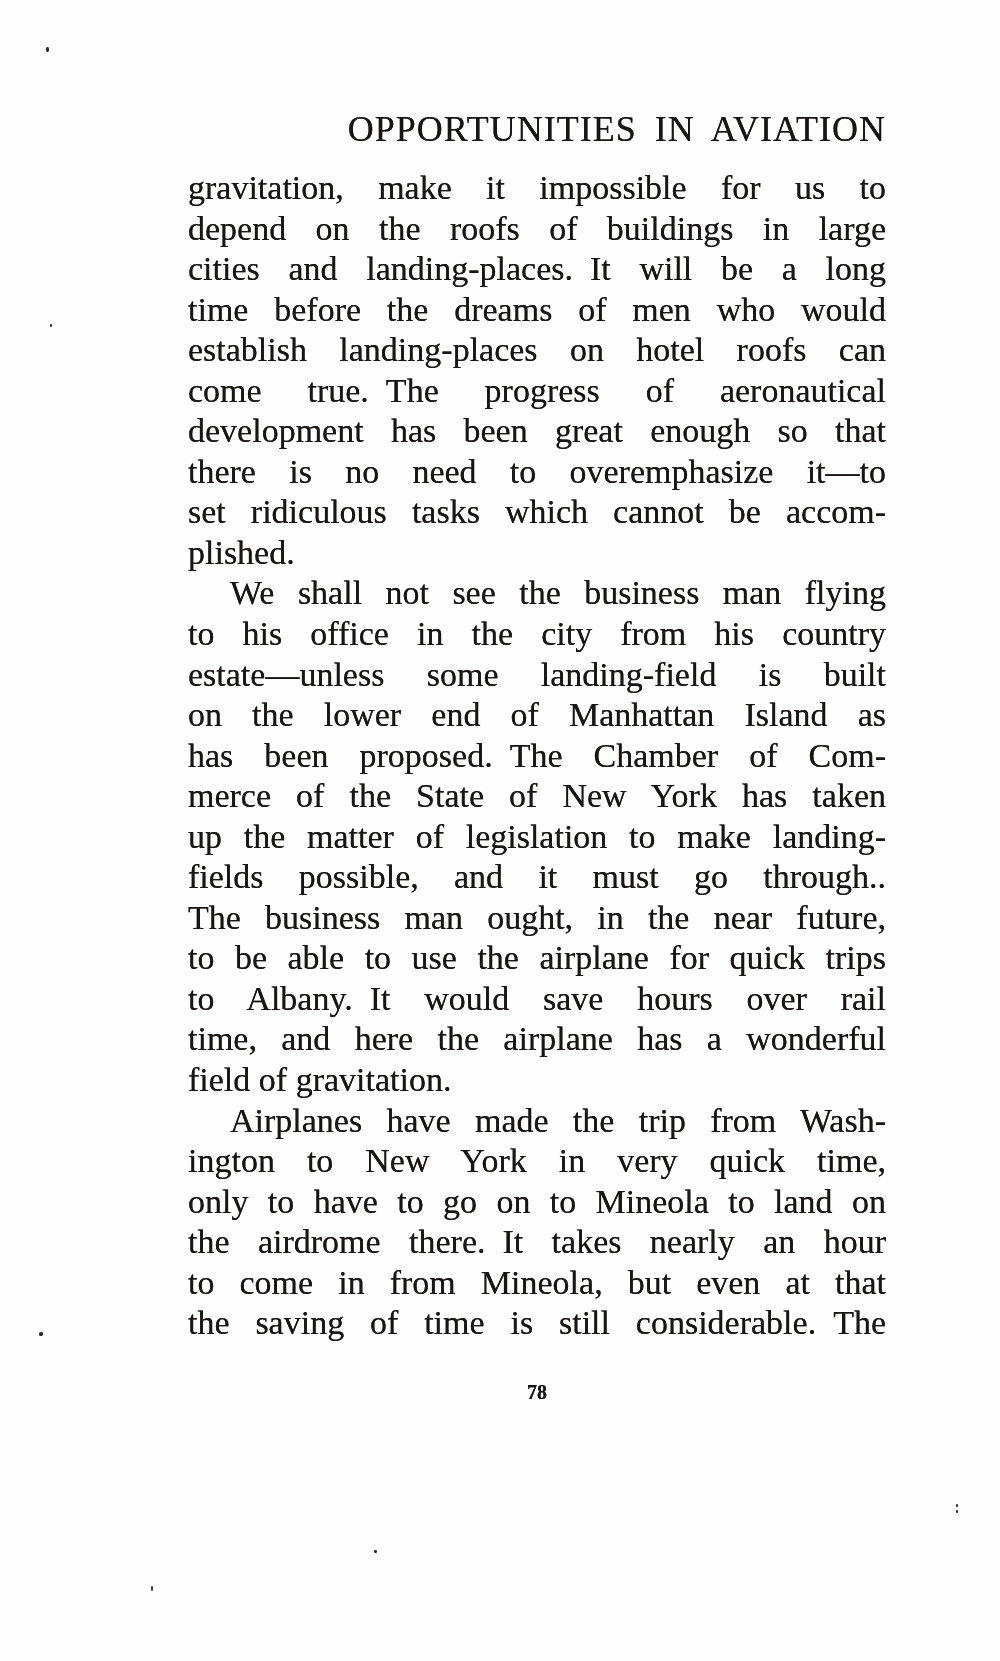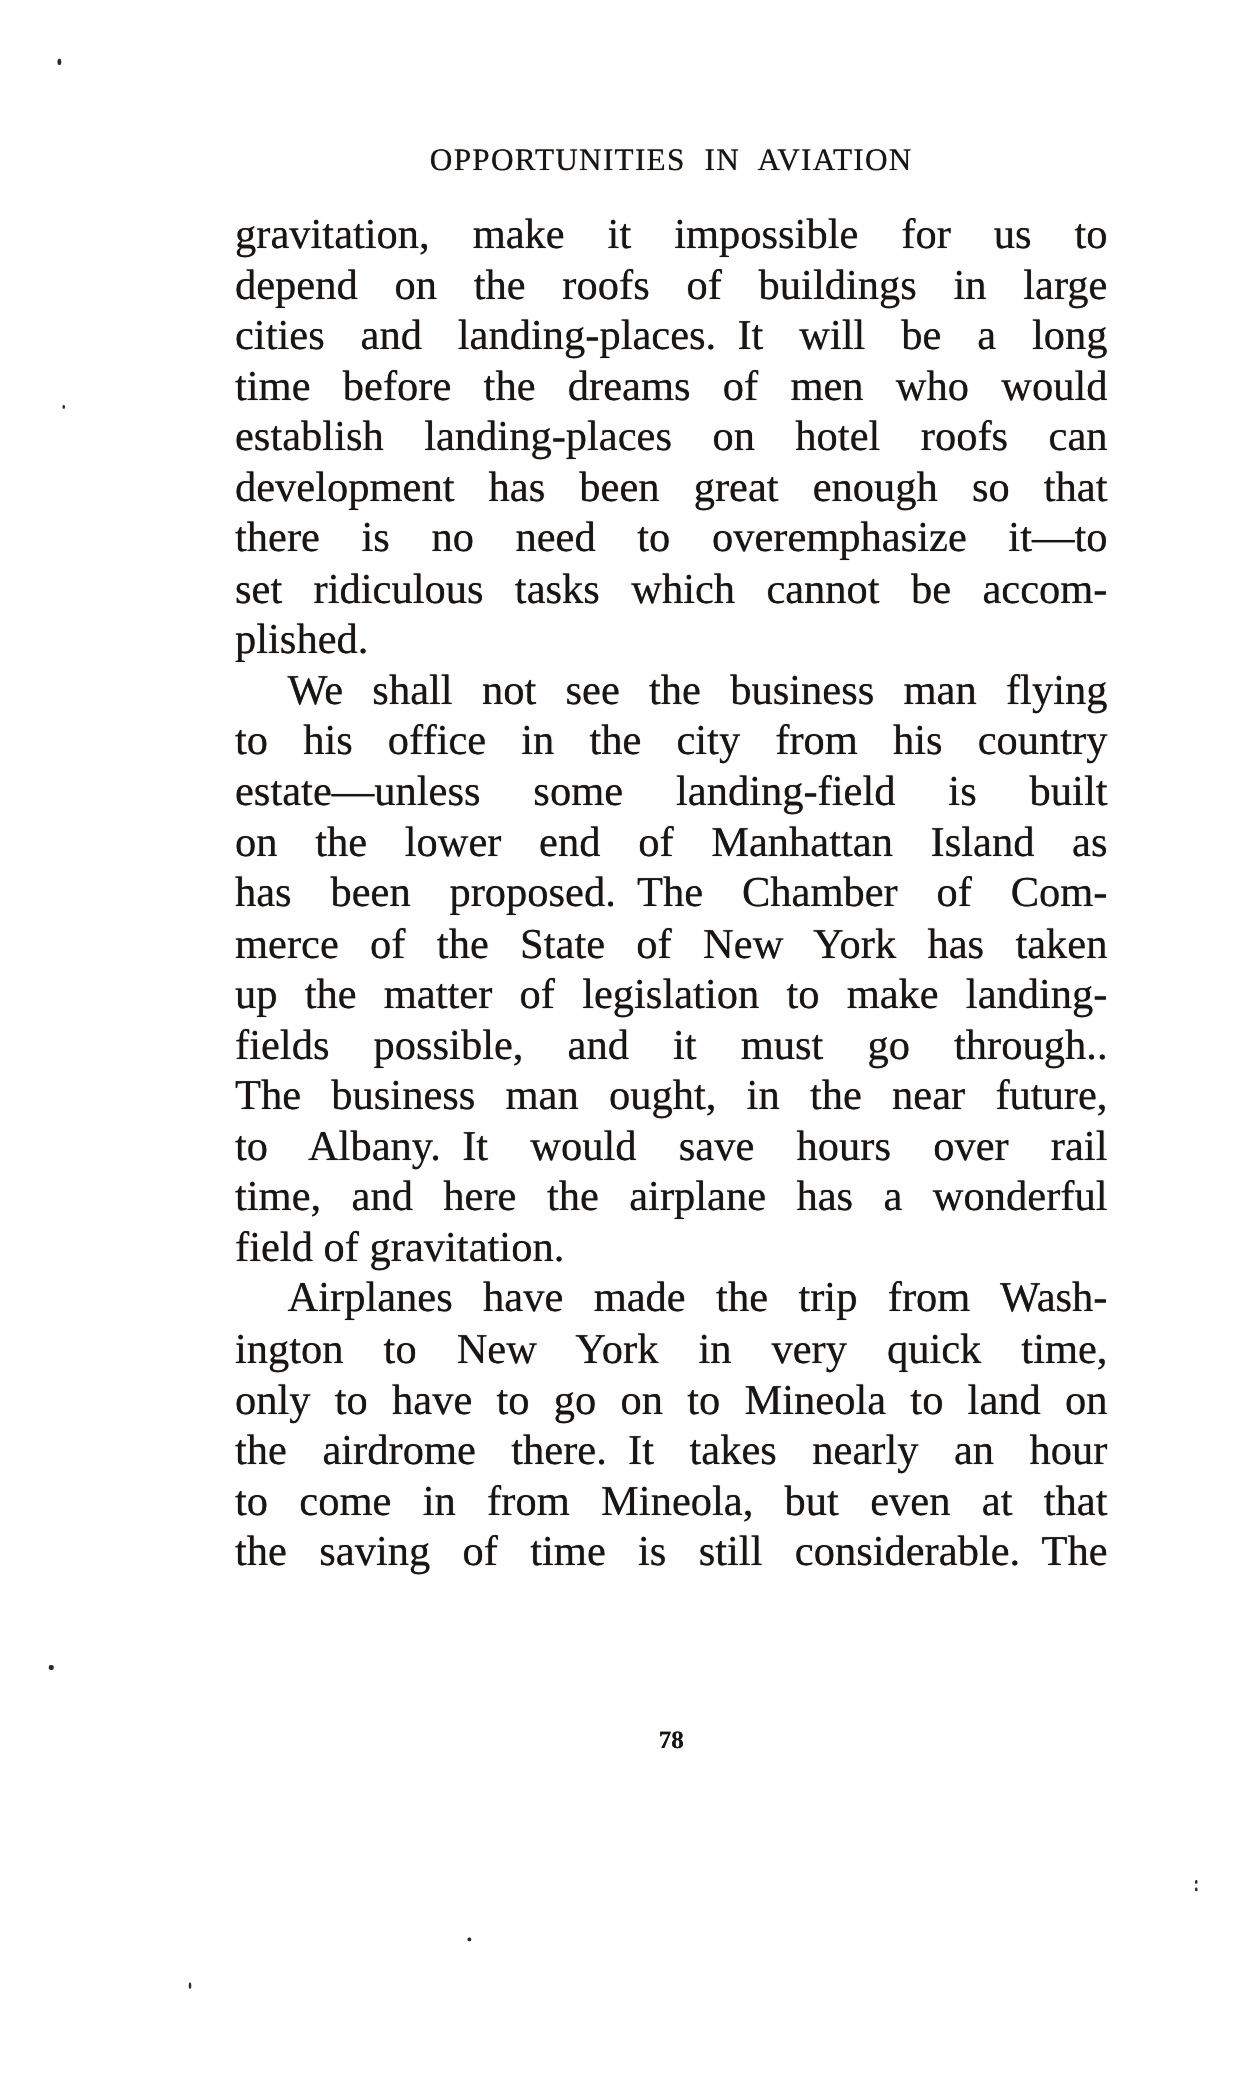--- a/index.html
+++ b/index.html
@@ -14,22 +14,22 @@
     background: #fefefe;
     overflow: hidden;
     font-family: "Liberation Serif", "DejaVu Serif", serif;
     color: #181512;
   }
   .running-head {
     position: absolute;
     top: 107px;
     left: 188px;
     width: 698px;
-    text-align: center;
-    font-size: 25px;
+    text-align: right;
+    font-size: 36px;
     line-height: 44px;
     letter-spacing: 1px;
     word-spacing: 8px;
     white-space: nowrap;
     text-shadow: 0 0 0.6px rgba(24,21,18,0.85);
   }
   .text-block {
     position: absolute;
     top: 168px;
     left: 188px;
@@ -70,33 +70,35 @@
 
   <div class="running-head">OPPORTUNITIES IN AVIATION</div>
 
   <div class="text-block">
     <div>
         <div class="line">gravitation, make it impossible for us to</div>
         <div class="line">depend on the roofs of buildings in large</div>
         <div class="line">cities and landing-places. It will be a long</div>
         <div class="line">time before the dreams of men who would</div>
         <div class="line">establish landing-places on hotel roofs can</div>
+        <div class="line">come true. The progress of aeronautical</div>
         <div class="line">development has been great enough so that</div>
         <div class="line">there is no need to overemphasize it—to</div>
         <div class="line">set ridiculous tasks which cannot be accom-</div>
         <div class="line flush">plished.</div>
         <div class="line indent">We shall not see the business man flying</div>
         <div class="line">to his office in the city from his country</div>
         <div class="line">estate—unless some landing-field is built</div>
         <div class="line">on the lower end of Manhattan Island as</div>
         <div class="line">has been proposed. The Chamber of Com-</div>
         <div class="line">merce of the State of New York has taken</div>
         <div class="line">up the matter of legislation to make landing-</div>
         <div class="line">fields possible, and it must go through..</div>
         <div class="line">The business man ought, in the near future,</div>
+        <div class="line">to be able to use the airplane for quick trips</div>
         <div class="line">to Albany. It would save hours over rail</div>
         <div class="line">time, and here the airplane has a wonderful</div>
         <div class="line flush">field of gravitation.</div>
         <div class="line indent">Airplanes have made the trip from Wash-</div>
         <div class="line">ington to New York in very quick time,</div>
         <div class="line">only to have to go on to Mineola to land on</div>
         <div class="line">the airdrome there. It takes nearly an hour</div>
         <div class="line">to come in from Mineola, but even at that</div>
         <div class="line">the saving of time is still considerable. The</div>
       </div>

